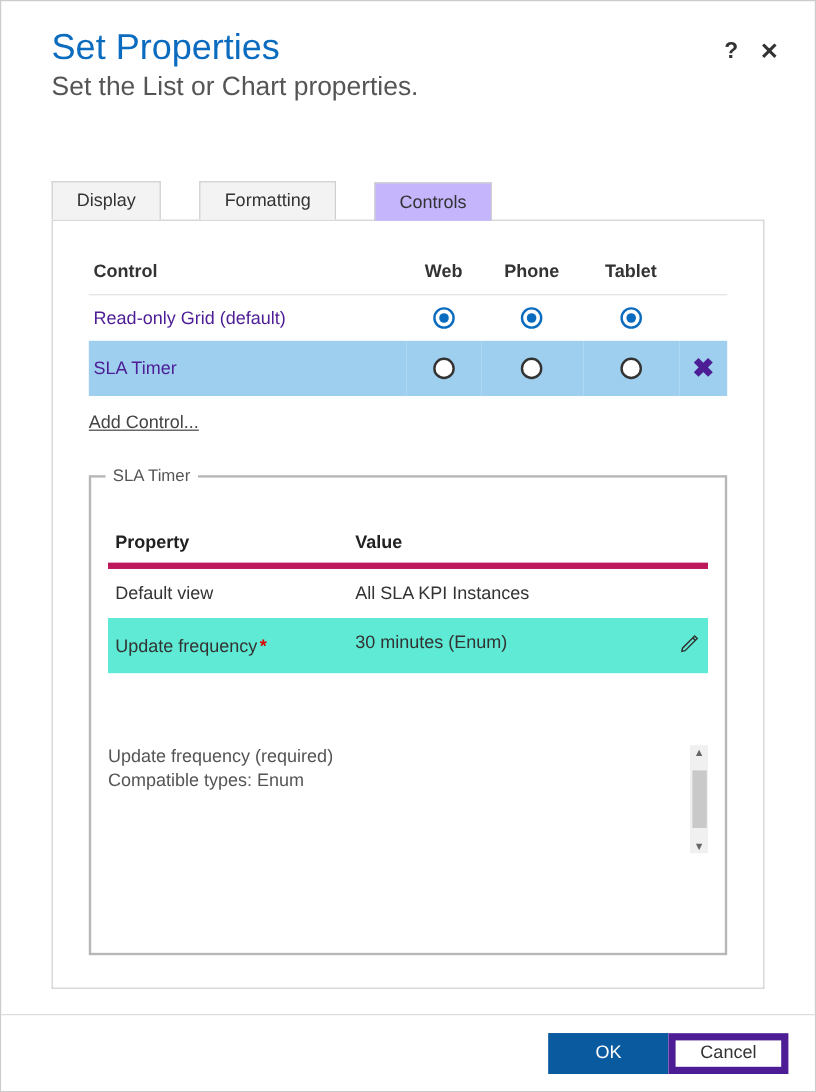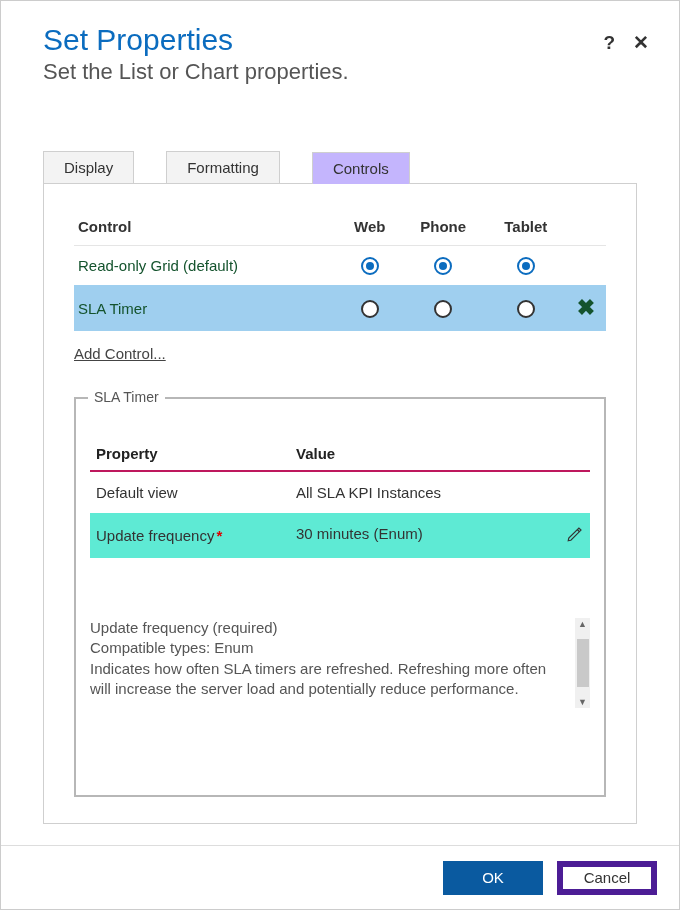--- a/index.html
+++ b/index.html
@@ -24,21 +24,21 @@
     }
     .tab.active { background: #c4b5fd; position: relative; top: 1px; }
     .tab-panel {
       margin: 0 42px 4px 42px; border: 1px solid #cfcfcf; border-top: none;
       padding: 28px 30px 20px 30px; height: 640px;
     }
 
     .ctrl-table { width: 100%; border-collapse: collapse; }
     .ctrl-table th { text-align: left; font-weight: 600; color: #333; font-size: 15px; padding: 6px 4px 10px 4px; border-bottom: 1px solid #e5e5e5; }
     .ctrl-table th.center { text-align: center; }
-    .ctrl-table td { padding: 10px 4px; font-size: 15px; color: #14532d; }
+    .ctrl-table td { padding: 10px 4px; font-size: 15px; color: #4c1d95; }
     .ctrl-table td.center { text-align: center; }
     .ctrl-table tr.highlight td { background: #9fcfef; }
 
     .radio {
       width: 18px; height: 18px; border-radius: 50%;
       display: inline-block; vertical-align: middle;
     }
     .radio.blue-selected { border: 2px solid #0b6cbf; position: relative; }
     .radio.blue-selected::after { content: ""; width: 8px; height: 8px; background: #0b6cbf; border-radius: 50%; position: absolute; left: 3px; top: 3px; }
     .radio.white-empty { border: 2px solid #333; background: #fff; }
@@ -46,21 +46,21 @@
 
     .add-ctrl { margin-top: 14px; color: #444; font-size: 15px; text-decoration: underline; cursor: pointer; display: inline-block; }
 
     .fieldset {
       margin-top: 34px; border: 2px solid #b7b7b7; padding: 18px 14px 14px 14px;
       position: relative; height: 400px;
     }
     .legend { position: absolute; top: -10px; left: 12px; background: #fff; padding: 0 6px; color: #555; font-size: 14px; }
 
     .prop-table { width: 100%; border-collapse: collapse; margin-top: 20px; }
-    .prop-table th { text-align: left; font-weight: 600; font-size: 15px; color: #222; padding: 8px 6px; border-bottom: 2px solid #be185d; }
+    .prop-table th { text-align: left; font-weight: 600; font-size: 15px; color: #222; padding: 8px 6px; border-bottom: 5px solid #be185d; }
     .prop-table td { font-size: 15px; padding: 12px 6px; color: #333; }
     .prop-table tr.sel td { background: #5eead4; }
     .req-star { color: #d00; font-weight: 700; margin-left: 2px; }
     .edit-icon { float: right; cursor: pointer; }
     .pencil-svg { width: 18px; height: 18px; stroke: #333; fill: none; stroke-width: 1.6; }
 
     .desc-box {
       margin-top: 60px; display: flex; align-items: flex-start;
       font-size: 15px; color: #555; line-height: 1.35;
     }
@@ -69,21 +69,21 @@
       width: 15px; height: 90px; background: #f0f0f0; margin-left: 10px;
       display: flex; flex-direction: column; justify-content: space-between; align-items: center;
     }
     .sb-arrow { font-size: 9px; color: #666; cursor: pointer; }
     .sb-thumb { width: 12px; height: 48px; background: #c9c9c9; }
 
     .footer {
       position: absolute; bottom: 0; left: 0; right: 0;
       border-top: 1px solid #ddd; background: #fff; height: 64px;
       display: flex; justify-content: flex-end; align-items: center;
-      padding-right: 22px; gap: 14px;
+      padding-right: 22px; 
     }
     .btn {
       min-width: 100px; height: 34px; font-size: 15px; cursor: pointer;
       display: flex; align-items: center; justify-content: center;
     }
     .btn-primary { background: #0a5aa0; color: #fff; border: 1px solid #0a5aa0; }
     .btn-secondary { background: #fff; color: #333; border: 6px solid #4c1d95; }
   </style>
 </head>
 <body>
@@ -166,21 +166,20 @@
               </span>
             </td>
           </tr>
         </tbody>
       </table>
 
       <div class="desc-box">
         <div class="desc-text">
           <div>Update frequency (required)</div>
           <div>Compatible types: Enum</div>
-          <div>Indicates how often SLA timers are refreshed. Refreshing more often will increase the server load and potentially reduce performance.</div>
         </div>
         <div class="scrollbar">
           <span class="sb-arrow">▲</span>
           <span class="sb-thumb"></span>
           <span class="sb-arrow">▼</span>
         </div>
       </div>
     </div>
 
   </div>

